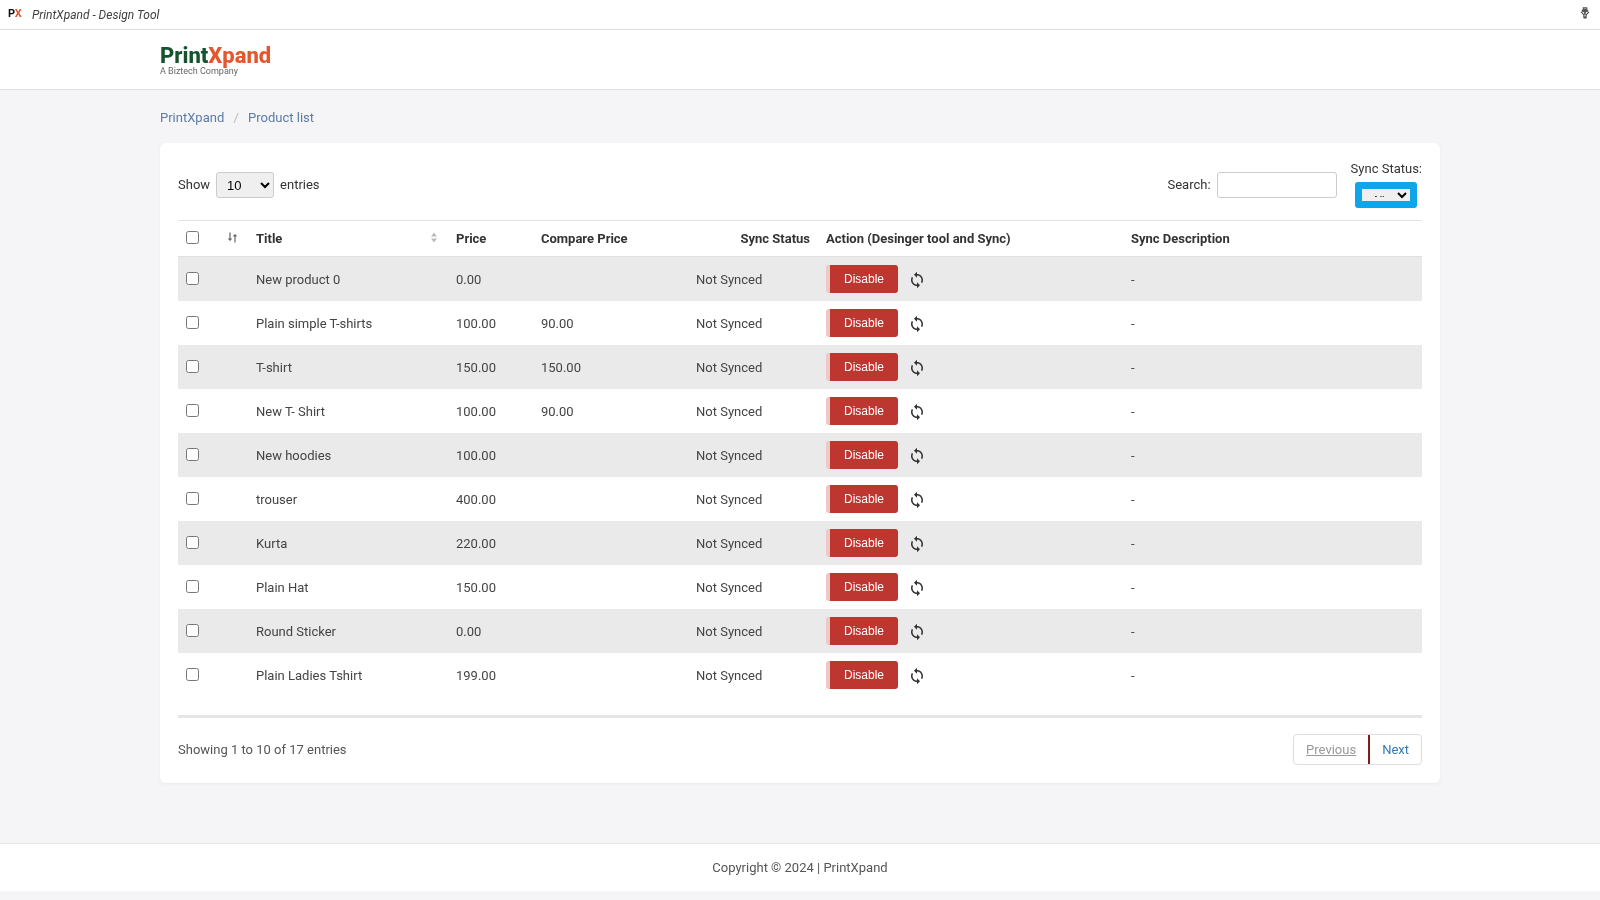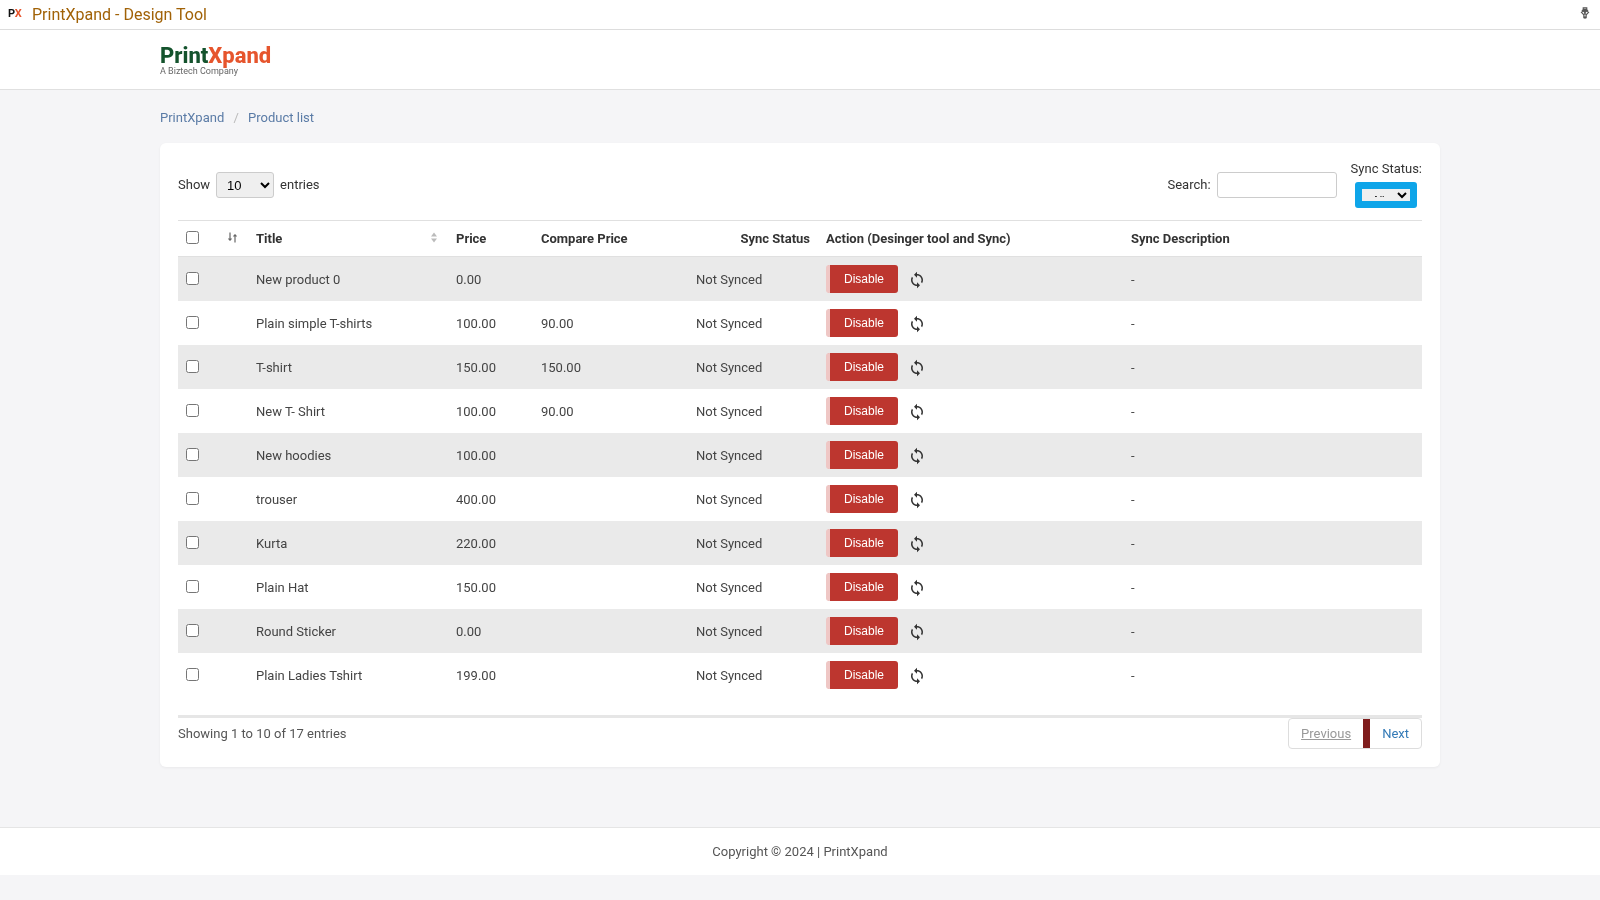--- a/index.html
+++ b/index.html
@@ -2,21 +2,21 @@
 <html><head>
   <meta charset="utf-8">
   <style>
     * { box-sizing: border-box; margin: 0; padding: 0; }
     body { font-family: -apple-system, BlinkMacSystemFont, "Segoe UI", Roboto, "Helvetica Neue", Arial, sans-serif; background: #f5f5f7; font-size: 13px; color: #333; }
     
     .browser-tab-bar { background: #fff; height: 30px; display: flex; align-items: center; padding: 0 8px; border-bottom: 1px solid #ddd; }
     .browser-tab-bar .tab-icon { width: 16px; height: 16px; margin-right: 8px; font-weight: bold; font-size: 11px; color: #333; }
     .browser-tab-bar .tab-icon .p { color: #111; }
     .browser-tab-bar .tab-icon .x { color: #e6552d; }
-    .browser-tab-bar .tab-title { font-size: 16px; color: #a16207; flex: 1; }
+    .browser-tab-bar .tab-title { font-size: 12px; color: #404040; flex: 1; font-style: italic; }
     .browser-tab-bar .pin-icon { margin-left: auto; color: #555; }
     
     .header { background: #fff; height: 60px; display: flex; align-items: center; padding: 0 160px; border-bottom: 1px solid #e0e0e0; }
     .logo { font-weight: bold; font-size: 22px; }
     .logo .print { color: #14532d; font-weight: 800; }
     .logo .xpand { color: #e6552d; font-weight: 800; }
     .logo-sub { font-size: 9px; color: #666; display: block; margin-top: -2px; }
     
     .content-wrap { padding: 20px 160px 40px; }
     
@@ -47,24 +47,24 @@
     
     tbody tr:nth-child(odd) { background: #eaeaea; }
     tbody tr:nth-child(even) { background: #fff; }
     tbody td { padding: 8px 8px; font-size: 13px; color: #444; vertical-align: middle; height: 42px; }
     
     input[type="checkbox"] { width: 13px; height: 13px; vertical-align: top; }
     
     .btn-disable { background: #bd362f; color: #fff; border: none; border-left: 4px solid #efc7c5; padding: 7px 14px; font-size: 12px; border-radius: 3px; cursor: pointer; display: inline-flex; align-items: center; }
     .sync-icon-wrap { display: inline-flex; width: 18px; height: 18px; margin-left: 10px; cursor: pointer; vertical-align: middle; }
     
-    .table-footer { display: flex; align-items: center; margin-top: 18px; padding-top: 0; border-top: 3px solid #e6e6e6; }
+    .table-footer { display: flex; align-items: center; margin-top: 18px; padding-top: 16px; border-top: 3px solid #e6e6e6; }
     .table-info { font-size: 13px; color: #555; }
     .pagination { margin-left: auto; display: flex; border: 1px solid #ddd; border-radius: 4px; overflow: hidden; }
-    .pagination div { padding: 7px 12px; font-size: 13px; cursor: pointer; border-left: 7px solid #7f1d1d; }
+    .pagination div { padding: 7px 12px; font-size: 13px; cursor: pointer; border-left: 2px solid #7f1d1d; }
     .pagination div:first-child { border-left: none; color: #999; text-decoration: underline; }
     .pagination .next { color: #337ab7; }
     
     .footer { text-align: center; padding: 16px 0; background: #fff; border-top: 1px solid #e5e5e5; font-size: 13px; color: #555; margin-top: 20px; }
   </style>
 </head>
 <body>
 
 <div class="browser-tab-bar">
   <span class="tab-icon"><span class="p">P</span><span class="x">X</span></span>

